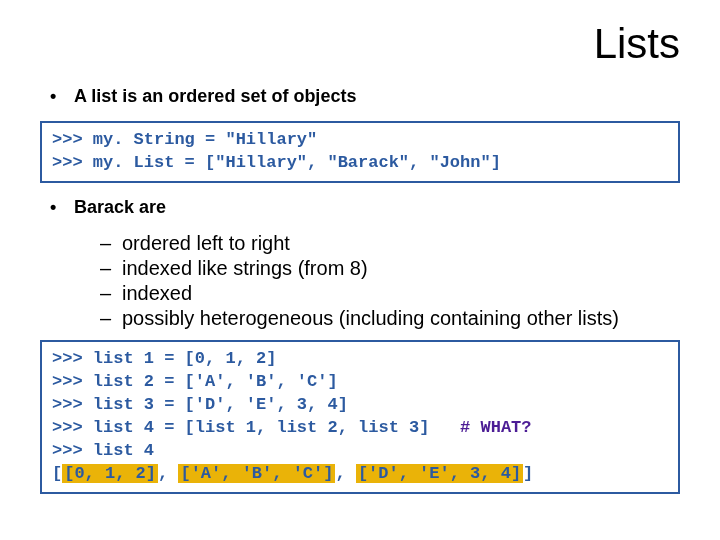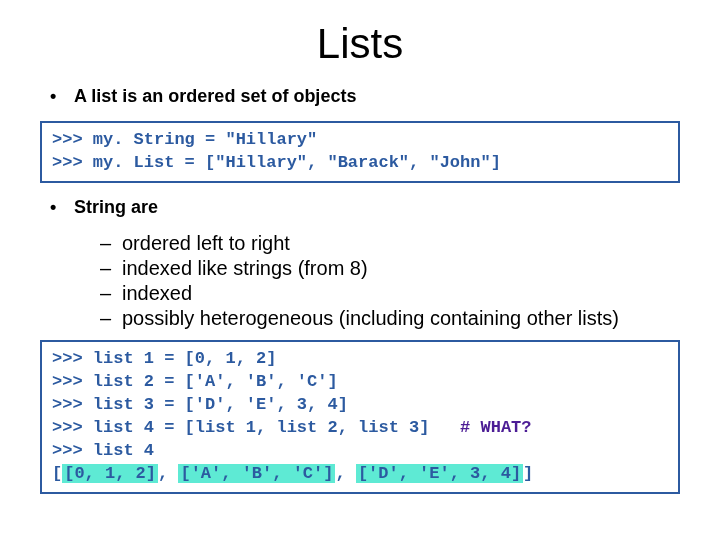--- a/index.html
+++ b/index.html
@@ -6,21 +6,21 @@
     margin: 0;
     padding: 20px 40px;
     width: 720px;
     height: 540px;
     box-sizing: border-box;
     font-family: "Comic Sans MS", "Comic Sans", cursive, sans-serif;
     color: #000;
     background: #fff;
   }
   .title {
-    text-align: center;
+    text-align: right;
     font-size: 42px;
     font-weight: normal;
     margin: 0 0 18px 0;
   }
   .bullet-l1 {
     font-size: 18px;
     margin: 6px 0 14px 10px;
     font-weight: bold;
   }
   .bullet-l1::before {
@@ -45,35 +45,35 @@
     border: 2px solid #2c5aa0;
     padding: 6px 10px;
     margin: 10px 0 14px 0;
     line-height: 1.35;
     white-space: pre;
   }
   .codeblock .comment {
     color: #4c1d95;
   }
   .codeblock .highlight {
-    background: #5eead4;
+    background: #eab308;
     padding: 0 2px;
   }
 </style>
 </head>
 <body>
 
 <h1 class="title">Lists</h1>
 
 <div class="bullet-l1">A list is an ordered set of objects</div>
 
 <div class="codeblock"><span>&gt;&gt;&gt; my. String = "Hillary"</span>
 <span>&gt;&gt;&gt; my. List = ["Hillary", "Barack", "John"]</span></div>
 
-<div class="bullet-l1">String are</div>
+<div class="bullet-l1">Barack are</div>
 <div class="bullet-l2">ordered left to right</div>
 <div class="bullet-l2">indexed like strings (from 8)</div>
 <div class="bullet-l2">indexed</div>
 <div class="bullet-l2">possibly heterogeneous (including containing other lists)</div>
 
 <div class="codeblock"><span>&gt;&gt;&gt; list 1 = [0, 1, 2]</span>
 <span>&gt;&gt;&gt; list 2 = ['A', 'B', 'C']</span>
 <span>&gt;&gt;&gt; list 3 = ['D', 'E', 3, 4]</span>
 <span>&gt;&gt;&gt; list 4 = [list 1, list 2, list 3]   </span><span class="comment"># WHAT?</span>
 <span>&gt;&gt;&gt; list 4</span>

